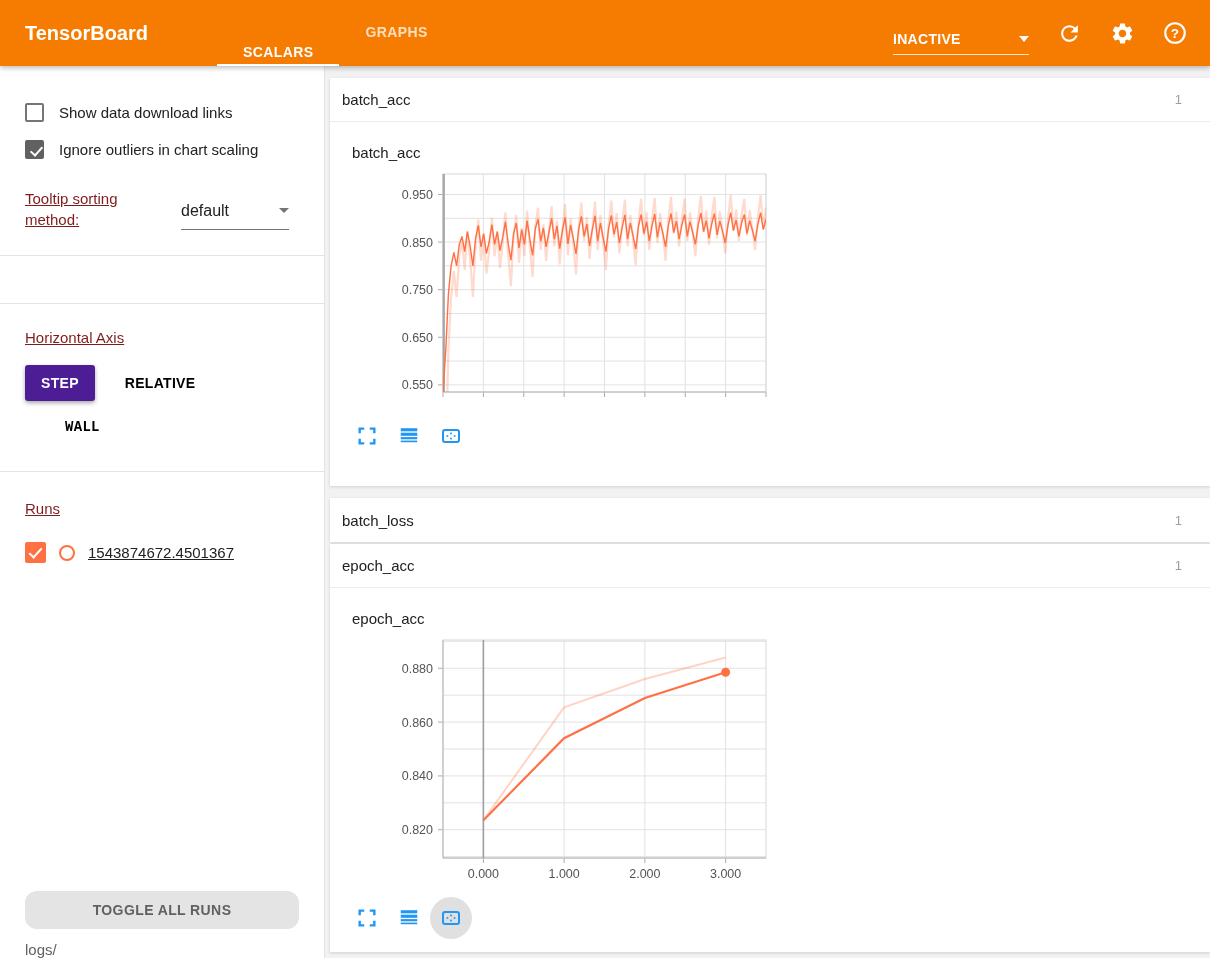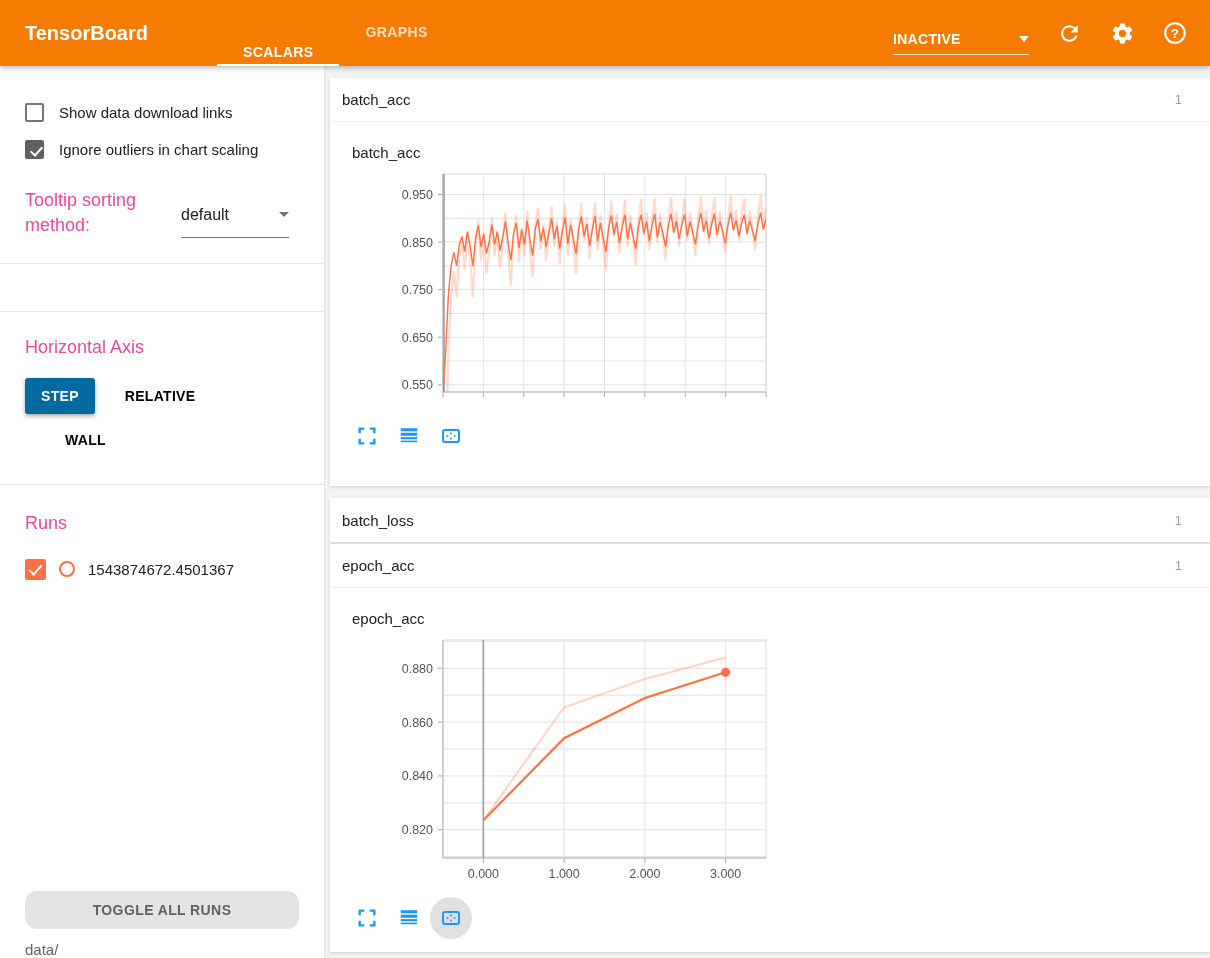--- a/index.html
+++ b/index.html
@@ -43,21 +43,21 @@
   }
   .chk-row { display:flex; align-items:center; gap:15px; height:37px; padding-left:25px;
              font-size:15px; white-space:nowrap; overflow:hidden; cursor:pointer; }
   .box { width:19px; height:19px; border:2px solid #757575; border-radius:2px; flex:0 0 auto; position:relative; }
   .box.checked { background:#616161; border-color:#616161; }
   .box.checked::after, .run-box::after {
     content:''; position:absolute; left:6px; top:2px; width:5px; height:10px;
     border:solid #fff; border-width:0 2px 2px 0; transform:rotate(42deg);
   }
   .tooltip-row { display:flex; justify-content:space-between; padding:20px 35px 0 25px; }
-  .lbl { font-size:18px; color:#ec4899; line-height:1.4; }
+  .lbl { font-size:15px; color:#7f1d1d; line-height:1.4;text-decoration:underline; }
   .select { width:108px; display:flex; justify-content:space-between; align-items:center;
             border-bottom:1px solid #757575; padding-bottom:0; margin-top:4px; font-size:16px; cursor:pointer; }
   .caret-gray { width:0; height:0; border-left:5px solid transparent; border-right:5px solid transparent; border-top:5px solid #757575; }
   .divider { height:1px; background:#e4e4e4; flex:0 0 1px; }
   .d1 { margin-top:25px; } .d2 { margin-top:26px; } .d3 { margin-top:26px; }
 
   .smoothing { padding:21px 25px 0; }
   .slider-row { display:flex; align-items:center; margin-top:26px; gap:20px; }
   .slider { flex:1; height:2px; background:#c4c4c4; position:relative; cursor:pointer; }
   .slider .fill { position:absolute; left:0; top:0; height:2px; width:33.7%; background:#f57c00; }
@@ -67,28 +67,28 @@
   .num { font-size:16px; padding-right:3px; }
   .spin { width:16px; height:23px; border:1px solid #bdbdbd; display:flex; flex-direction:column;
           align-items:center; justify-content:center; gap:4px; cursor:pointer; background:#fff; }
   .tri-up { width:0;height:0;border-left:4px solid transparent;border-right:4px solid transparent;border-bottom:5px solid #555; }
   .tri-dn { width:0;height:0;border-left:4px solid transparent;border-right:4px solid transparent;border-top:5px solid #555; }
 
   .haxis { padding:23px 25px 0; }
   .axis-btns { display:flex; flex-wrap:wrap; gap:8px 6px; width:228px; margin-top:17px; }
   .axis-btn { padding:10px 16px; font-size:14px; font-weight:700; letter-spacing:.3px; color:#000000;
               border-radius:3px; cursor:pointer; }
-  .axis-btn.active { background:#0369a1; color:#fff; box-shadow:0 2px 4px rgba(0,0,0,.35); }
+  .axis-btn.active { background:#4c1d95; color:#fff; box-shadow:0 2px 4px rgba(0,0,0,.35); }
   .axis-btn.wide { padding:10px 24px; }
-  .axis-btn.wall { margin-left:24px; }
+  .axis-btn.wall { margin-left:24px;font-family:Liberation Mono, monospace; }
 
   .runs { padding:26px 25px 0; }
   .regex-input { margin-top:21px; border-bottom:1px solid #616161; padding-bottom:9px;
                  font-size:15px; color:#757575; cursor:text; }
-  .run-row { margin-top:23px; display:flex; align-items:center; gap:13px; cursor:pointer; }
+  .run-row { margin-top:23px; display:flex; align-items:center; gap:13px; cursor:pointer;text-decoration:underline; }
   .run-box { width:21px; height:21px; background:#ff7043; border-radius:2px; position:relative; flex:0 0 auto; }
   .run-box::after { left:7px; top:3px; width:5px; height:11px; }
   .run-radio { width:16px; height:16px; border:2px solid #ff7043; border-radius:50%; flex:0 0 auto; }
   .run-name { font-size:15px; color:#212121; }
 
   .side-spacer { flex:1; }
   .toggle-btn { margin:0 25px; height:38px; background:#e4e4e4; border-radius:12px; color:#616161;
                 font-size:14px; font-weight:700; letter-spacing:.4px; text-align:center; line-height:38px; cursor:pointer; }
   .logs { padding:12px 0 0 25px; font-size:15px; color:#616161; }
 
@@ -194,21 +194,21 @@
         <div class="run-row">
           <span class="run-box"></span>
           <span class="run-radio"></span>
           <span class="run-name">1543874672.4501367</span>
         </div>
       </div>
 
       <div class="side-spacer"></div>
 
       <div class="toggle-btn">TOGGLE ALL RUNS</div>
-      <div class="logs">data/</div>
+      <div class="logs">logs/</div>
     </aside>
 
     <main>
 
       <section class="card mb12">
         <div class="sec-header">
           <span>batch_acc</span>
           <span class="count">1</span>
         </div>
         <div class="sec-body first">

